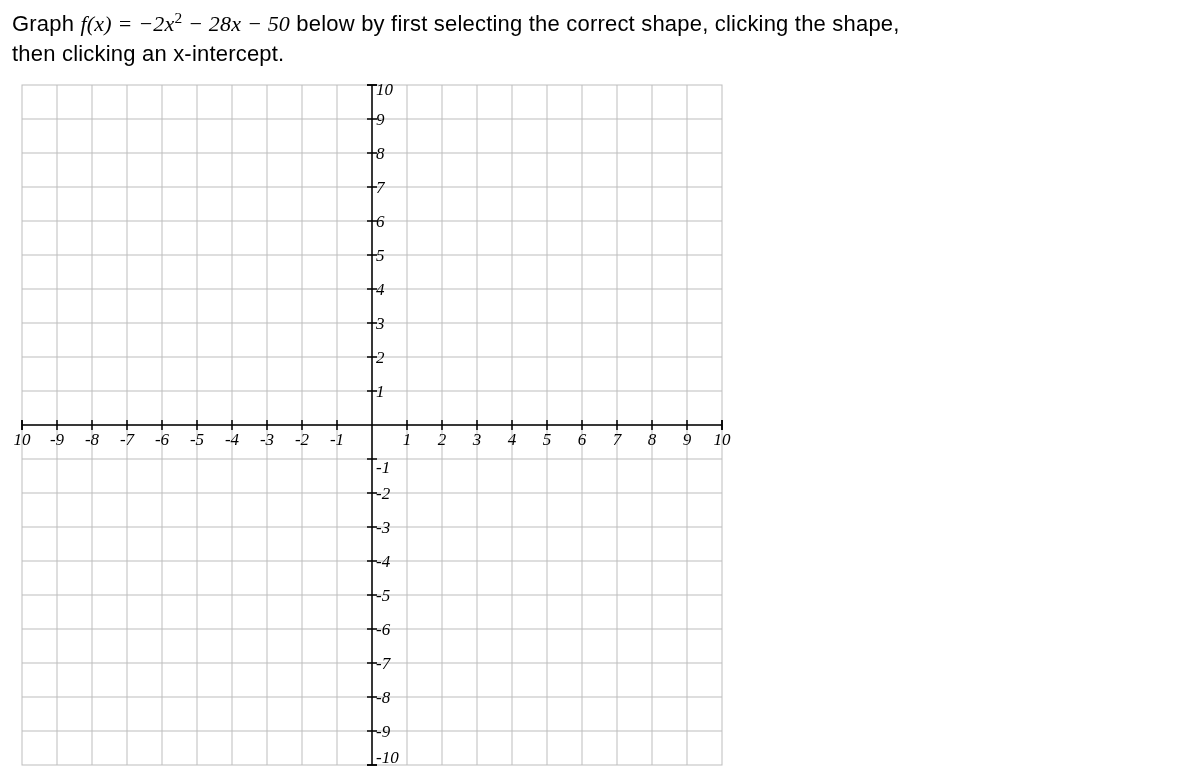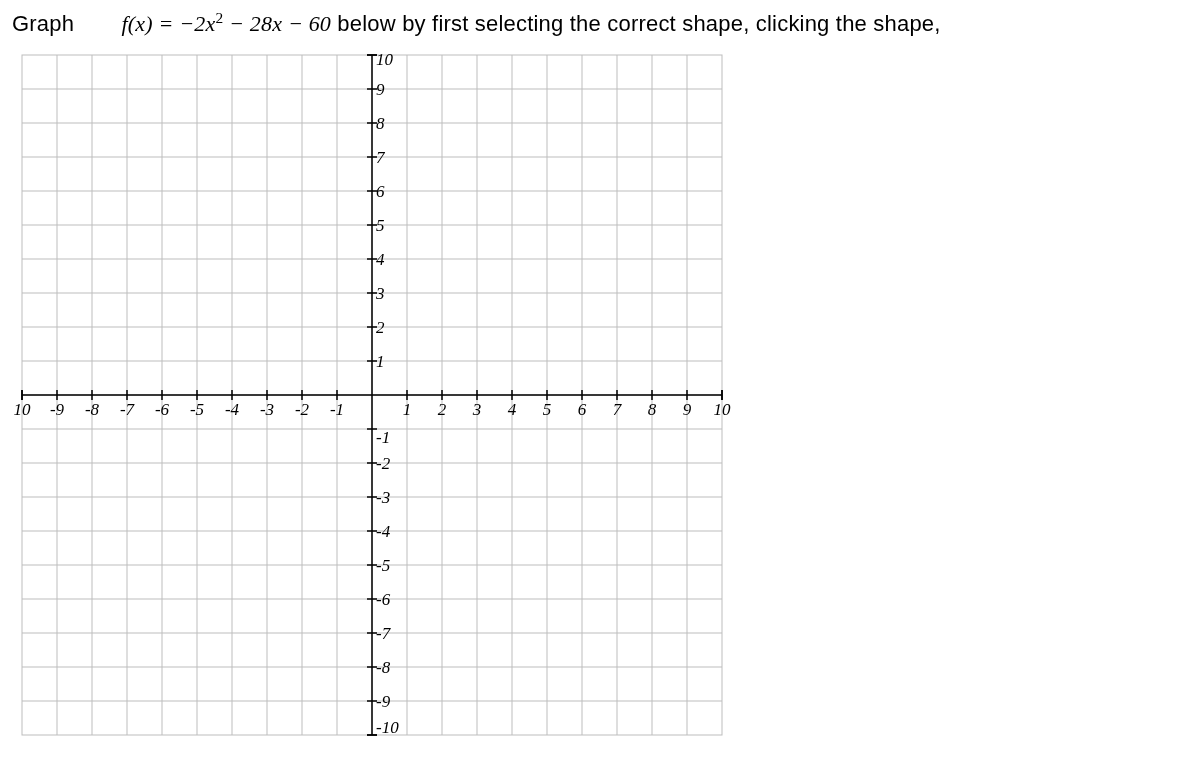--- a/index.html
+++ b/index.html
@@ -19,21 +19,21 @@
   }
   .prompt {
     font-size: 22px;
     line-height: 1.35;
     letter-spacing: 0.2px;
   }
   .prompt .math {
     font-family: "Cambria Math", "STIXGeneral", "Times New Roman", serif;
     font-style: italic;
   }
-  .prompt .math .fn { font-style: italic; margin-left: 41px; }
+  .prompt .math .fn { font-style: italic; }
   .prompt .math sup { font-size: 0.7em; vertical-align: super; font-style: normal; }
   .chart-wrap {
     margin-top: 6px;
   }
   .graph {
     display: block;
   }
   .grid line {
     stroke: #bdbdbd;
     stroke-width: 1;
@@ -59,21 +59,22 @@
   }
   .tick-label.x { text-anchor: middle; }
   .tick-label.y { text-anchor: start; }
 </style>
 </head>
 <body>
 
 <div class="page">
 
   <div class="prompt">
-    <span>Graph </span><span class="math"><span class="fn">f(x) = </span><span>−2x</span><sup>2</sup><span> − 28x</span><span> − 60</span></span><span> below by first selecting the correct shape, clicking the shape,</span><br>
+    <span>Graph </span><span class="math"><span class="fn">f(x) = </span><span>−2x</span><sup>2</sup><span> − 28x</span><span> − 50</span></span><span> below by first selecting the correct shape, clicking the shape,</span><br>
+    <span>then clicking an x-intercept.</span>
   </div>
 
   <div class="chart-wrap">
     <svg id="graph-svg" class="graph" width="720" height="700">
         <g class="grid">
           <rect x="10" y="10" width="700" height="680" class="grid-border"></rect>
           <line x1="45" y1="10" x2="45" y2="690"></line>
           <line x1="80" y1="10" x2="80" y2="690"></line>
           <line x1="115" y1="10" x2="115" y2="690"></line>
           <line x1="150" y1="10" x2="150" y2="690"></line>

